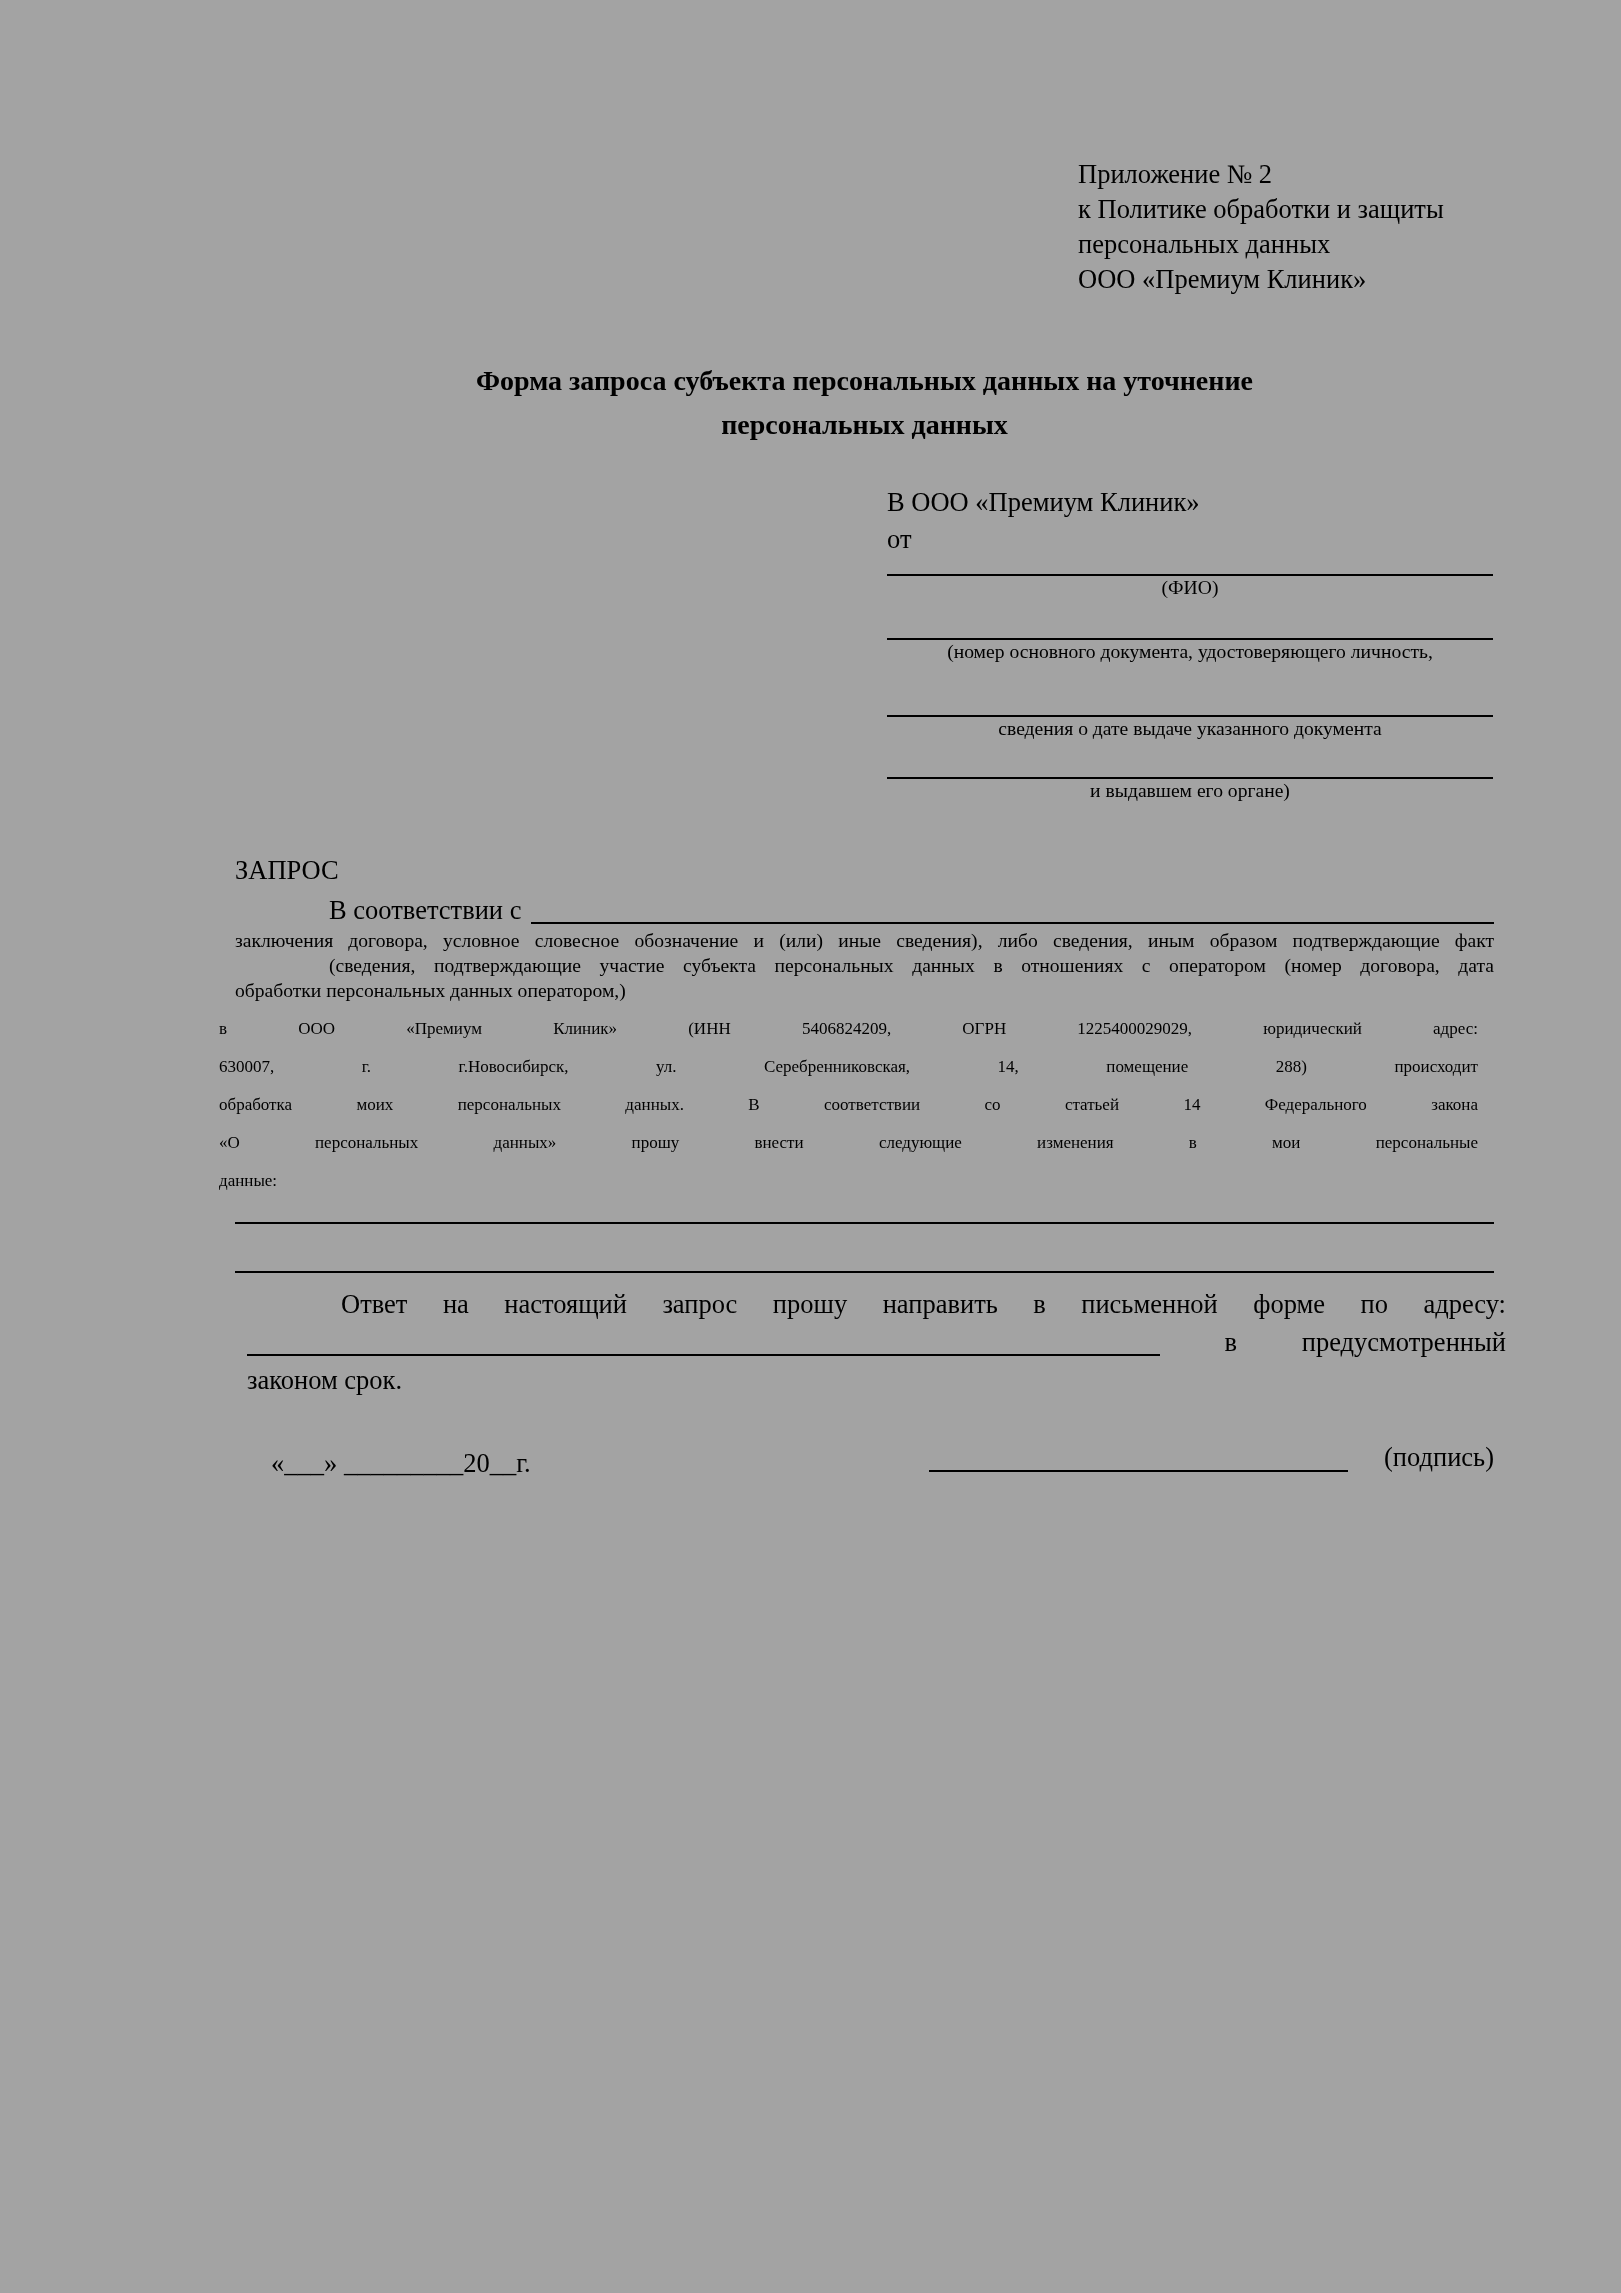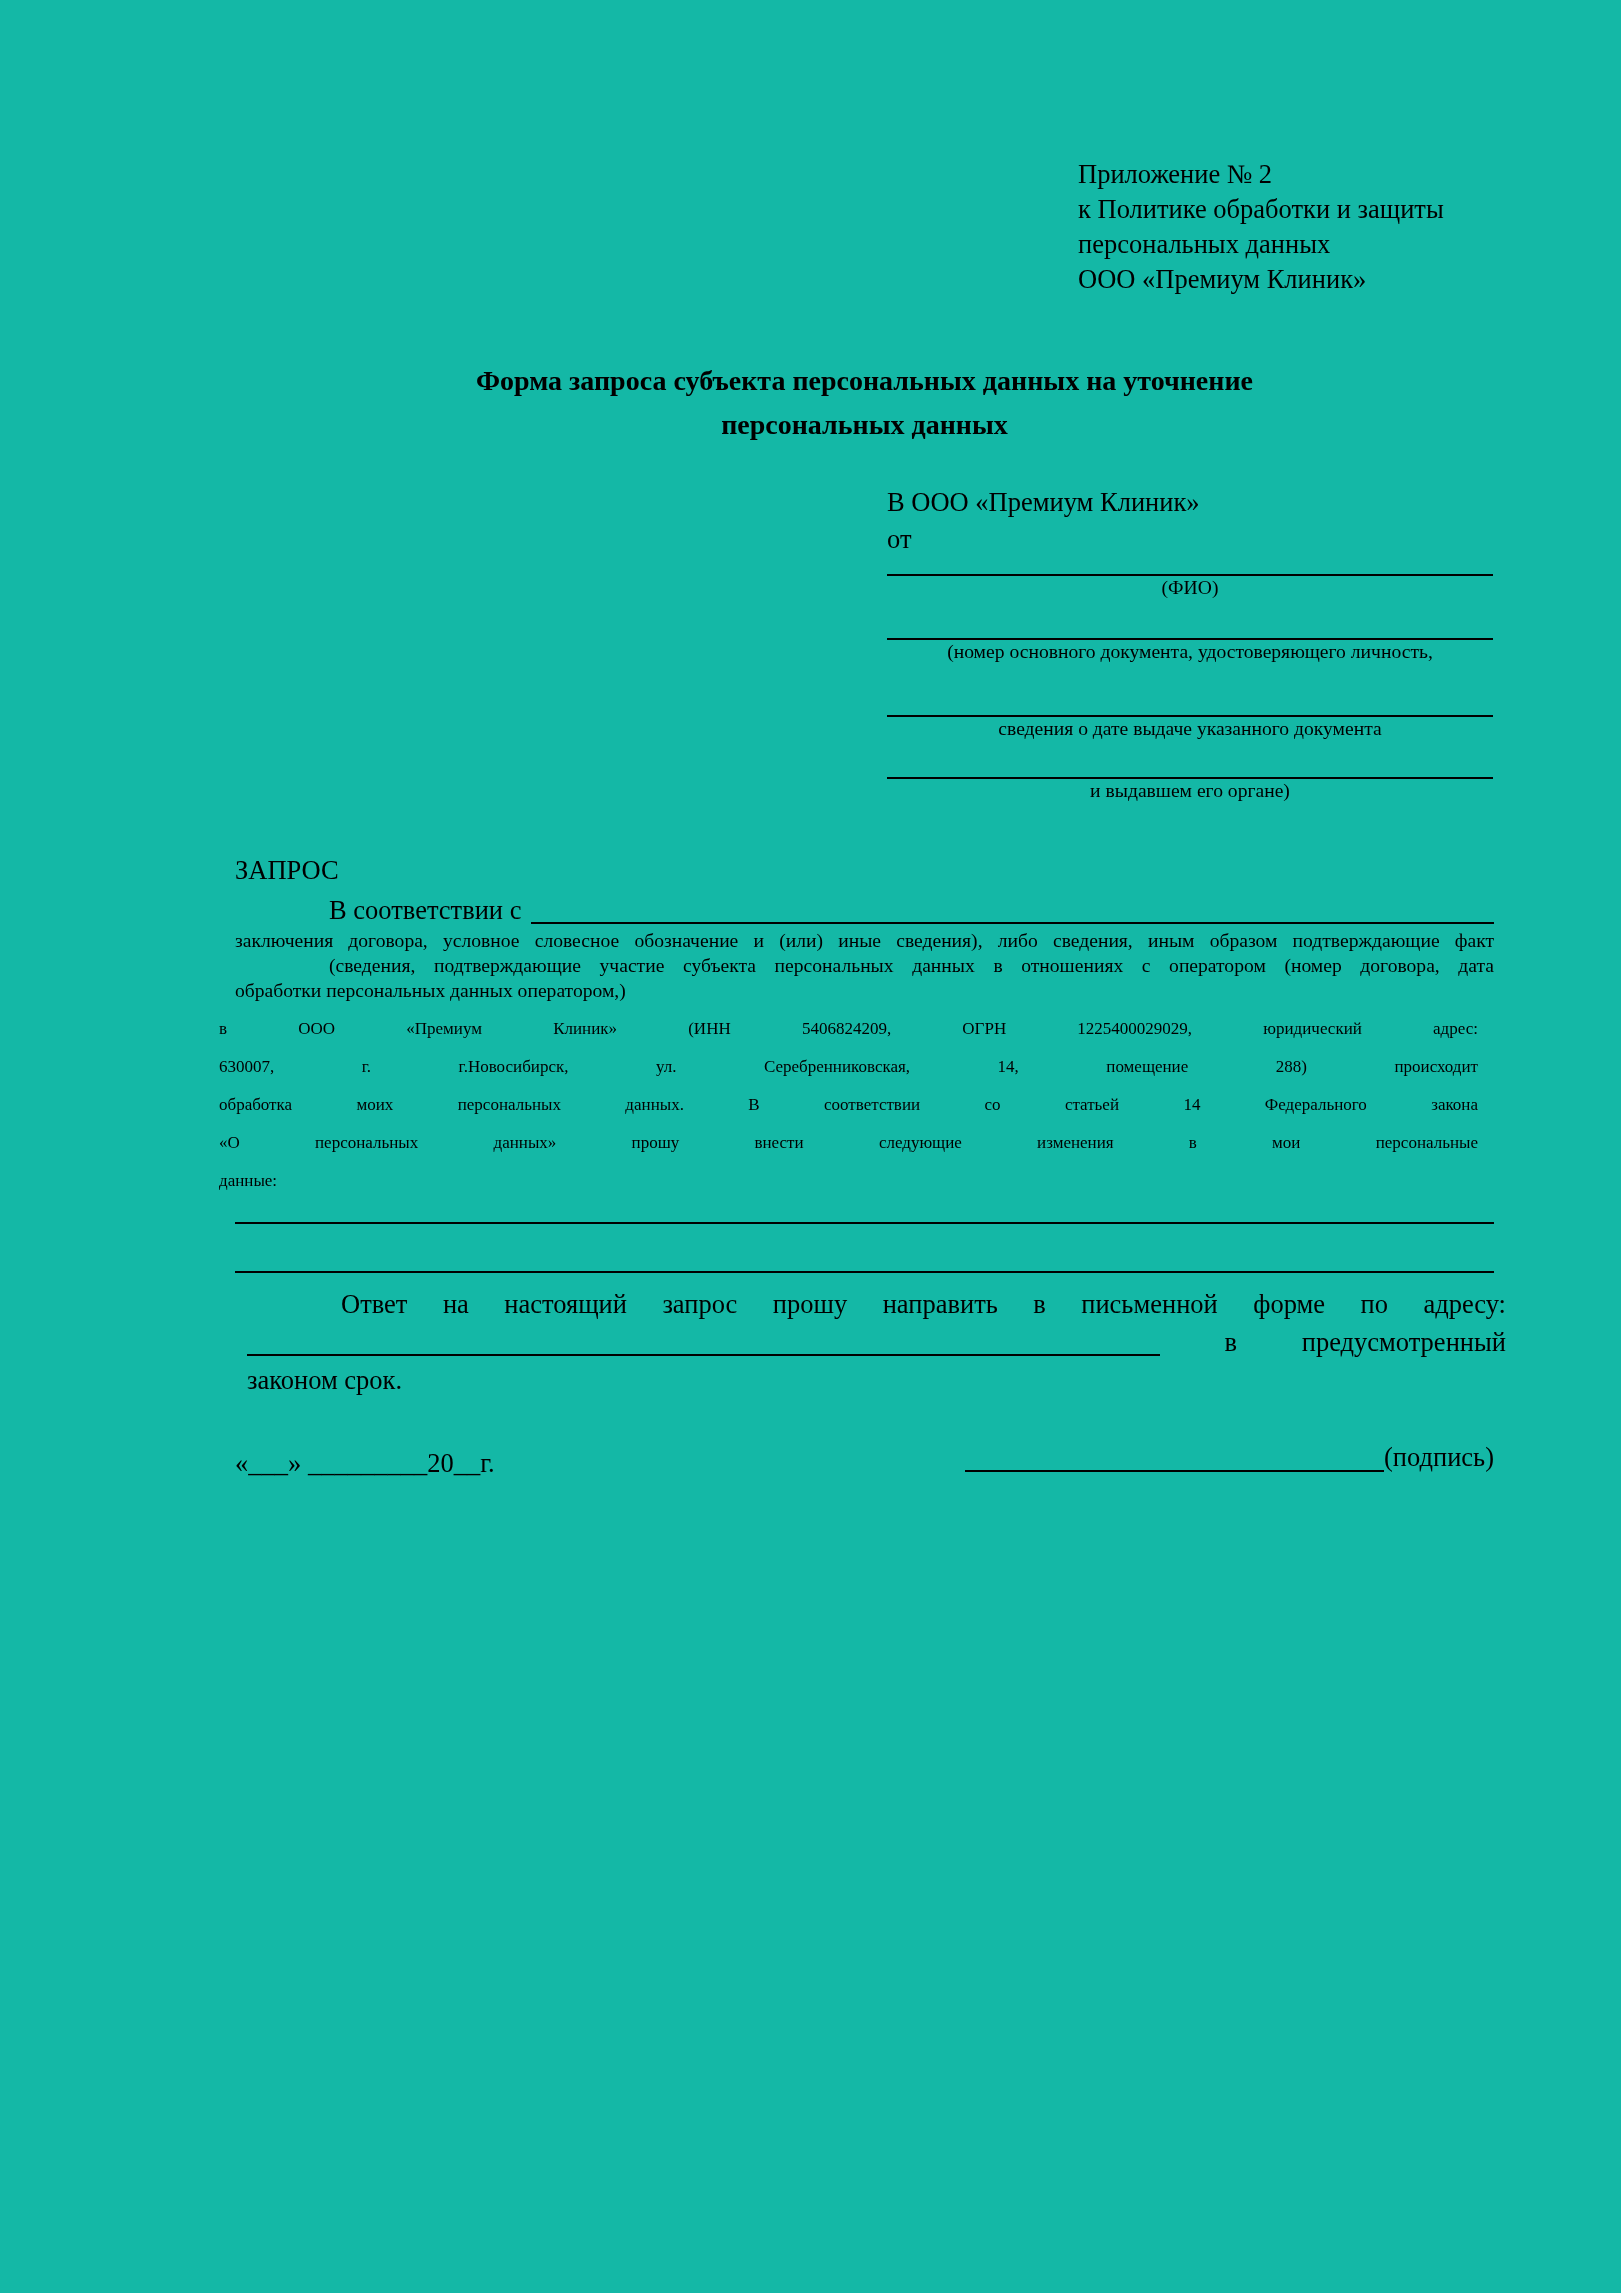--- a/index.html
+++ b/index.html
@@ -4,21 +4,21 @@
 <style>
   html, body {
     margin: 0;
     padding: 0;
     background: #ffffff;
   }
   .page {
     position: relative;
     width: 1621px;
     height: 2294px;
-    background: #14b8a6;
+    background: #a3a3a3;
     color: #000000;
     font-family: "Liberation Serif", "DejaVu Serif", serif;
     overflow: hidden;
     text-decoration: underline;
   }
   .abs { position: absolute; }
 
   
   .header-note {
     top: 157px;
@@ -162,21 +162,21 @@
   }
   .sig-group {
     display: flex;
     align-items: flex-end;
   }
   .sig-group .u-sign {
     width: 419px;
     margin-bottom: 3.9px;
     border-bottom: 2.9px solid #000;
   }
-  .nowrap { white-space: nowrap; }
+  .nowrap { white-space: nowrap; margin-left: 36px; }
 </style>
 </head>
 <body>
 
 <div class="page">
 
   <div class="abs header-note">
     <div>Приложение № 2</div>
     <div>к Политике обработки и защиты</div>
     <div>персональных данных</div>

